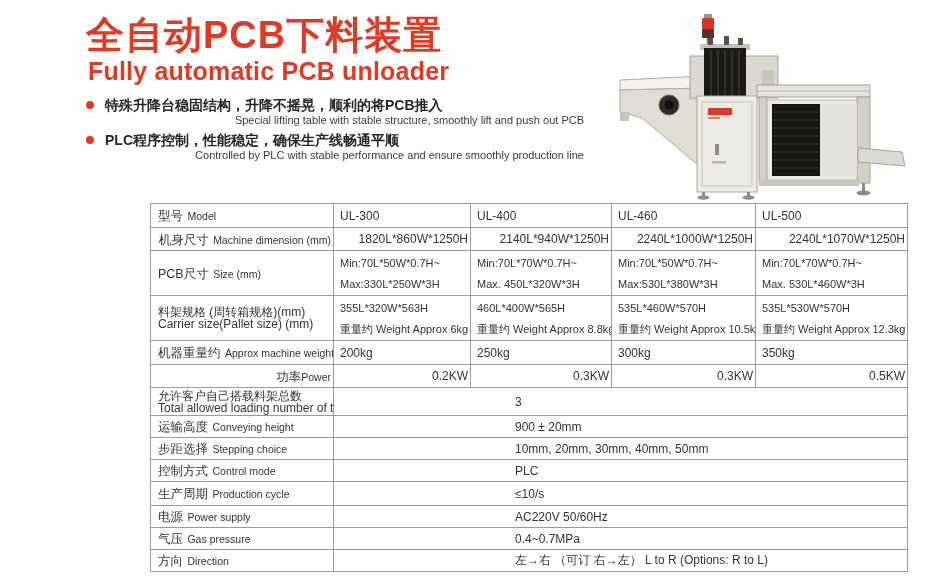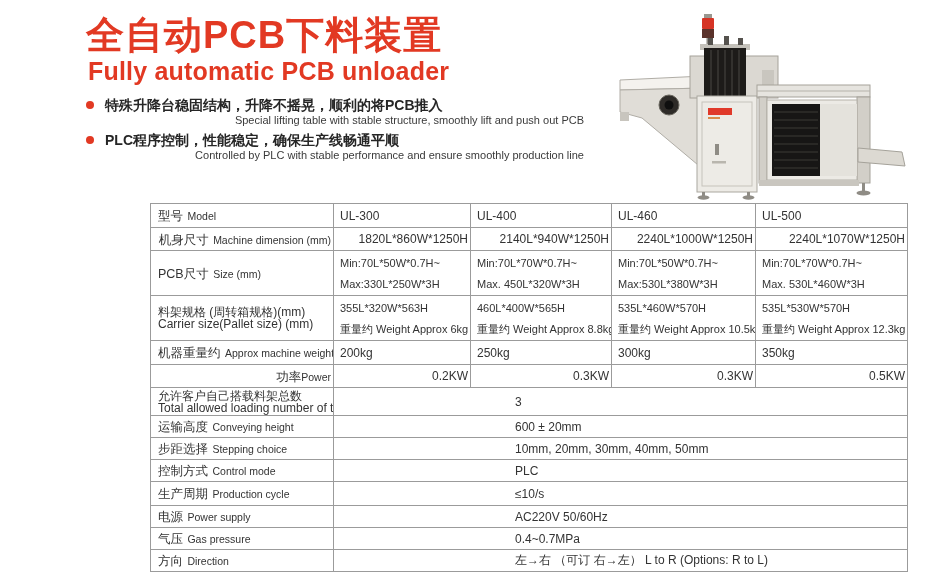--- a/index.html
+++ b/index.html
@@ -220,21 +220,21 @@
       </tr>
       <tr class="hD">
         <td class="lbl lbl2">
             <div class="lz">允许客户自己搭载料架总数</div>
             <div class="le">Total allowed loading number of the carrier</div>
           </td>
         <td class="merged" colspan="4">3</td>
       </tr>
       <tr class="hE">
         <td class="lbl"><span class="zh">运输高度</span> <span class="en">Conveying height</span></td>
-        <td class="merged" colspan="4">600 ± 20mm</td>
+        <td class="merged" colspan="4">900 ± 20mm</td>
       </tr>
       <tr class="hE">
         <td class="lbl"><span class="zh">步距选择</span> <span class="en">Stepping choice</span></td>
         <td class="merged" colspan="4">10mm, 20mm, 30mm, 40mm, 50mm</td>
       </tr>
       <tr class="hE">
         <td class="lbl"><span class="zh">控制方式</span> <span class="en">Control mode</span></td>
         <td class="merged" colspan="4">PLC</td>
       </tr>
       <tr class="hA">

